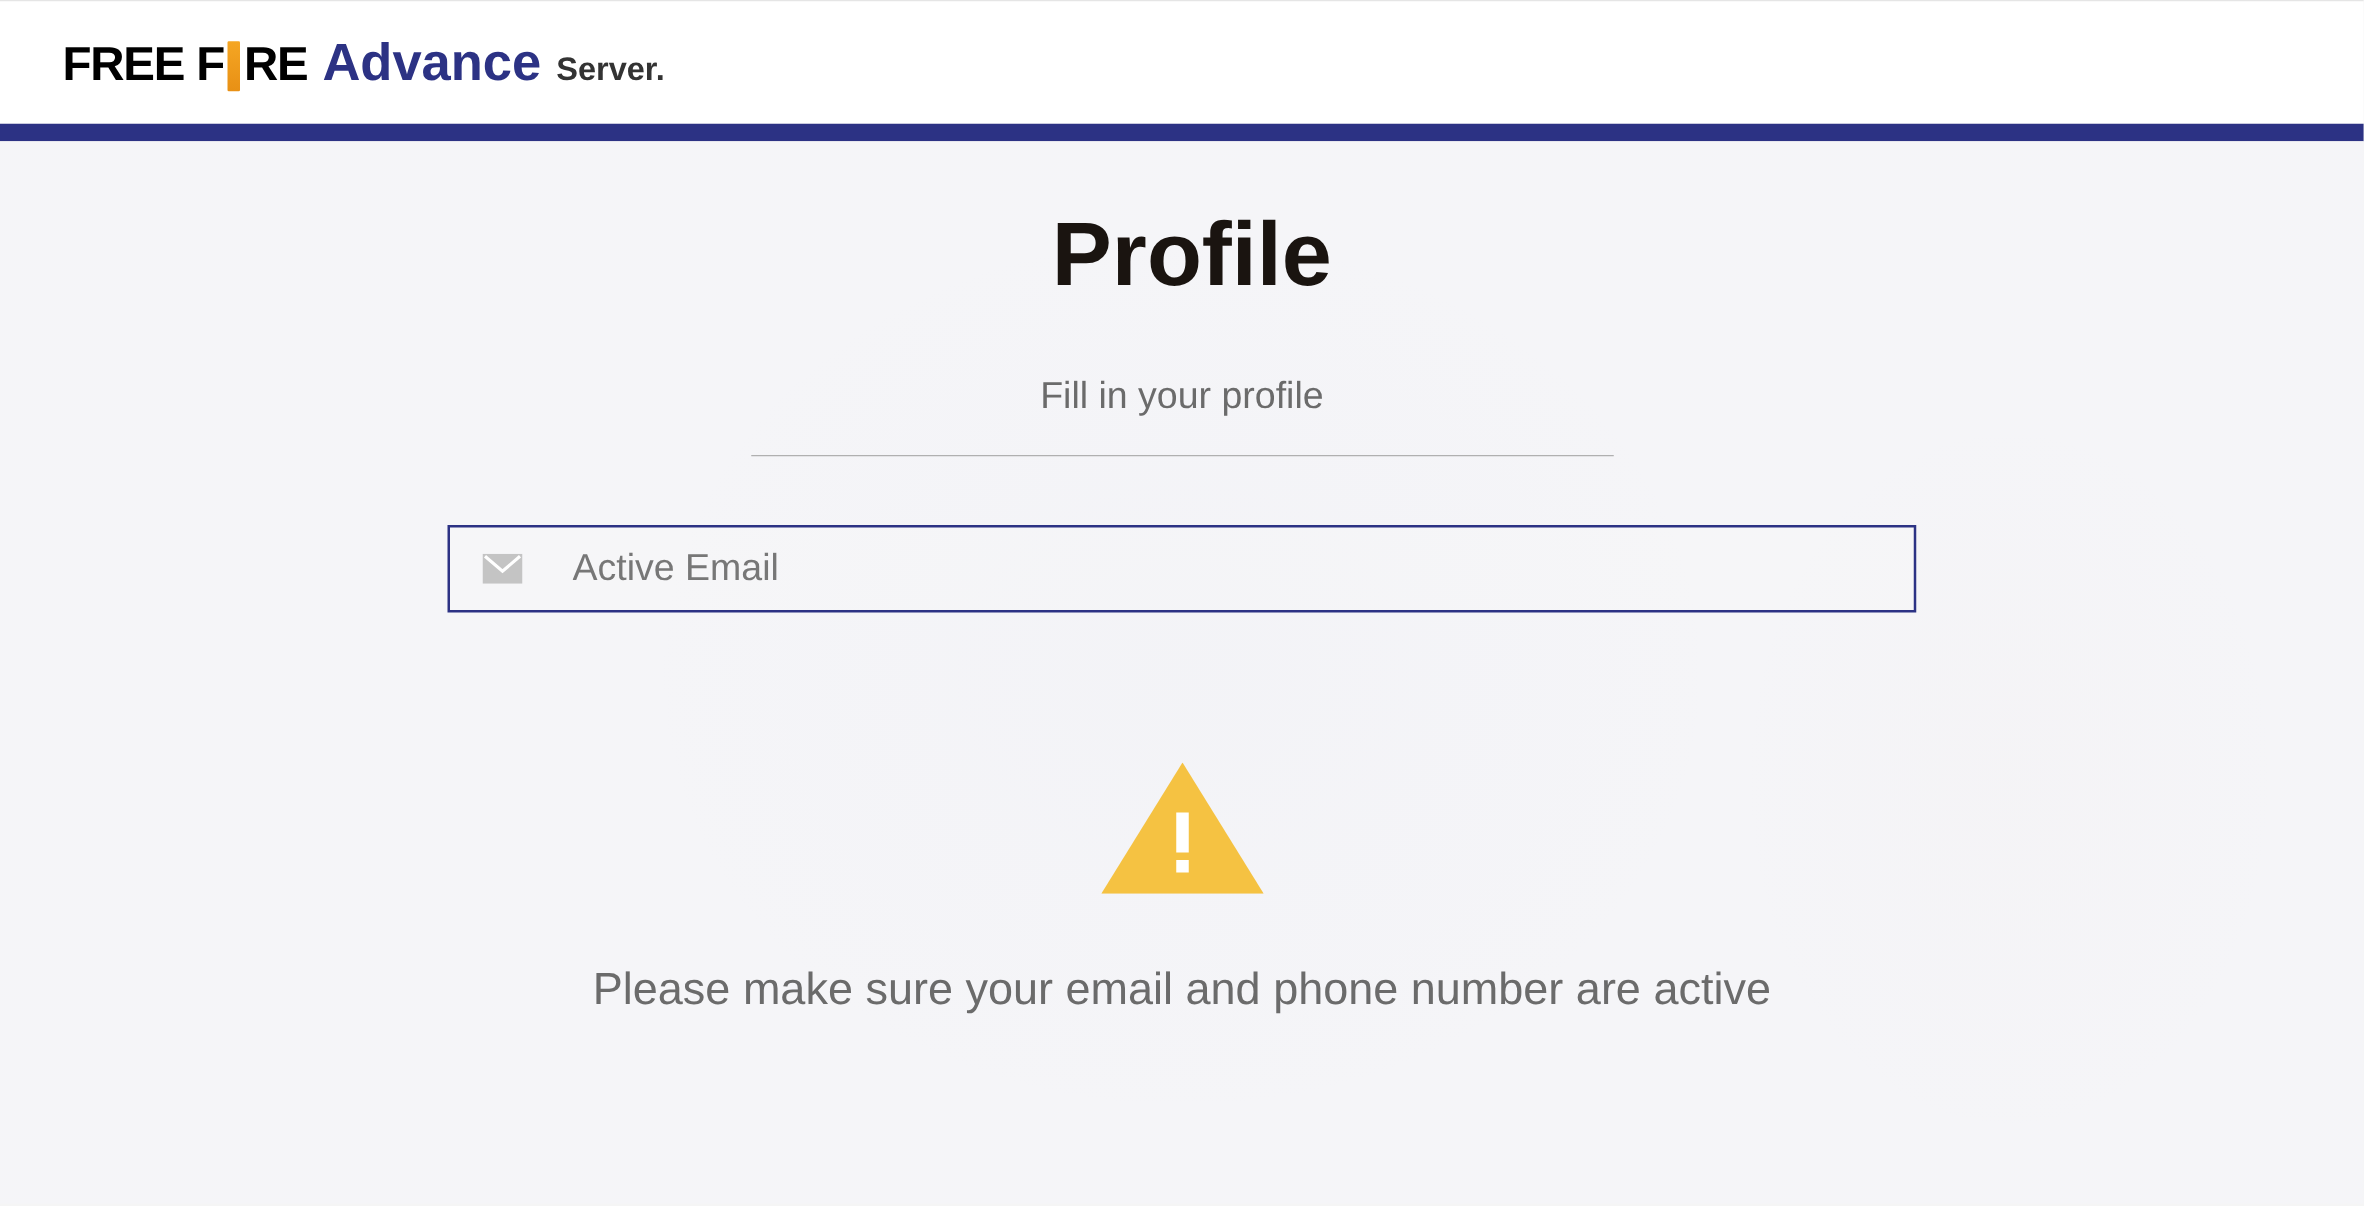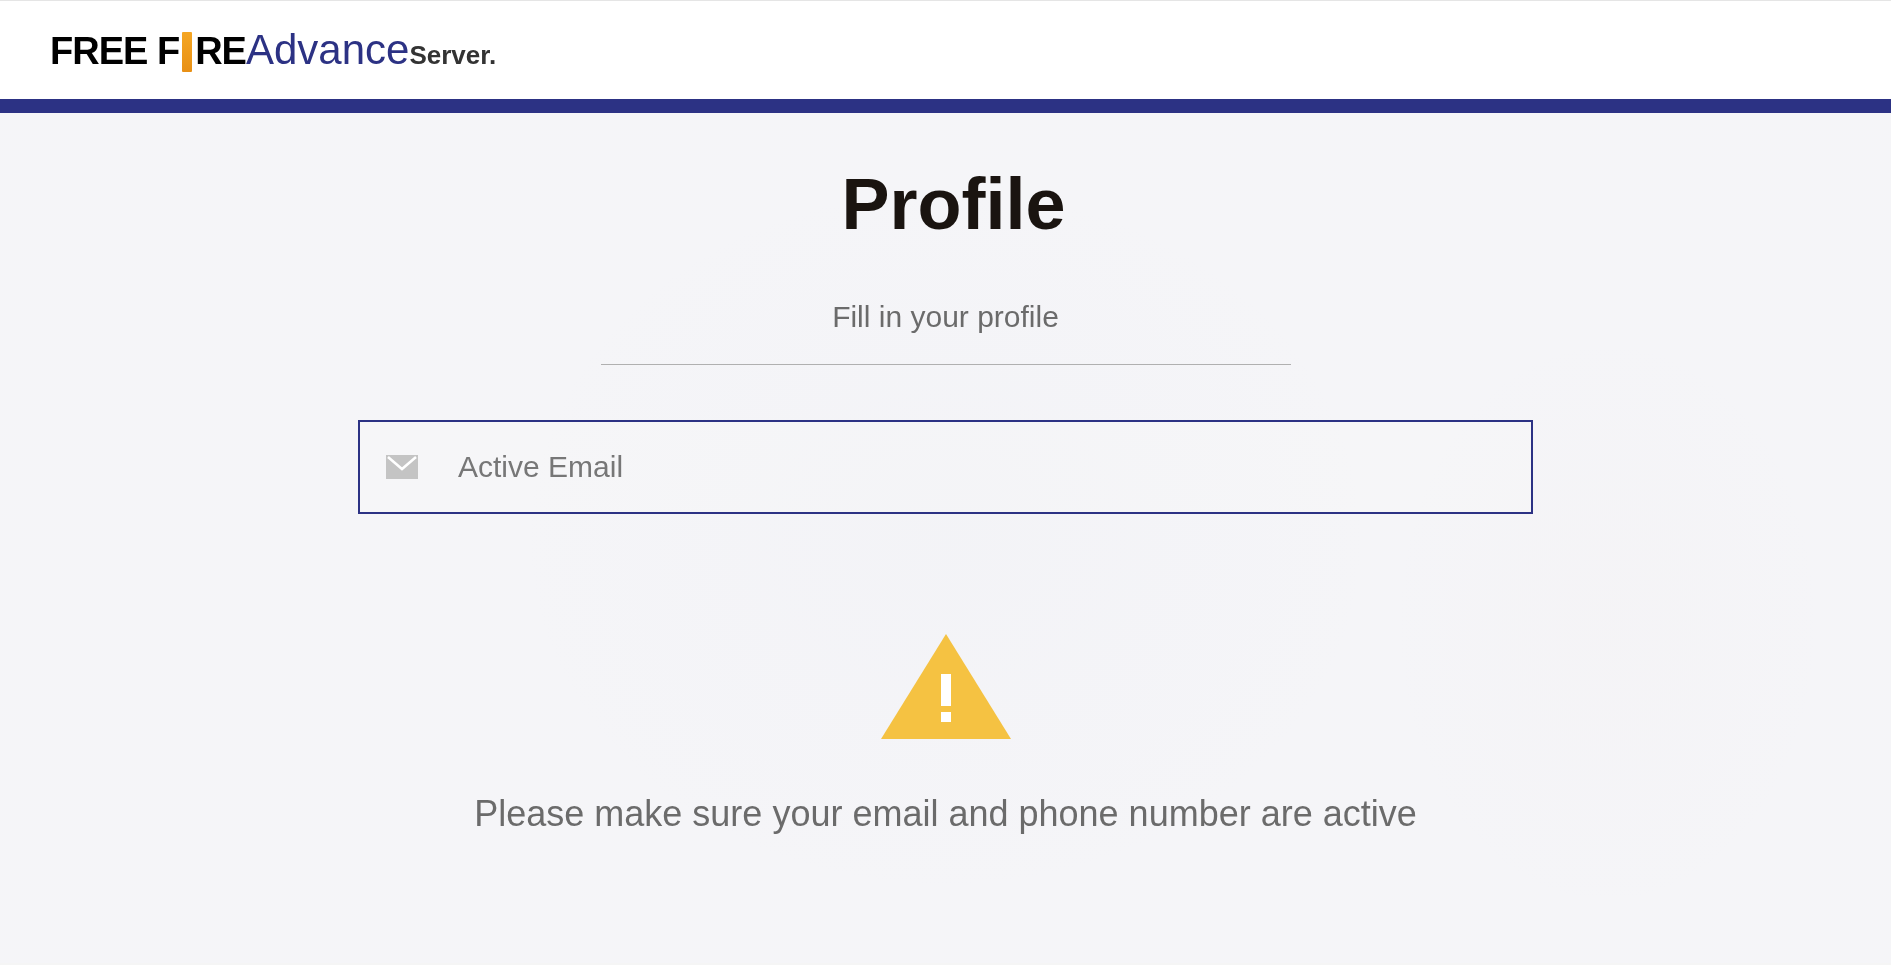--- a/index.html
+++ b/index.html
@@ -20,20 +20,21 @@
       background: #ffffff;
       padding: 25px 50px;
       border-top: 1px solid #e5e5e5;
       display: flex;
       align-items: center;
     }
     
     .logo-wrapper {
       display: flex;
       align-items: baseline;
+      gap: 12px;
     }
     
     .logo-freefire {
       font-weight: 900;
       font-size: 38px;
       color: #000;
       letter-spacing: -1px;
       font-family: 'Arial Black', Arial, sans-serif;
       display: inline-flex;
       align-items: center;
@@ -46,21 +47,21 @@
       background: linear-gradient(to bottom, #f5a623 0%, #e89015 100%);
       margin: 0 3px;
       position: relative;
       vertical-align: middle;
       border-radius: 1px;
     }
     
     .logo-advance {
       font-size: 42px;
       color: #2c3284;
-      font-weight: 400;
+      font-weight: 700;
     }
     
     .logo-server {
       font-size: 26px;
       color: #333;
       font-weight: 700;
     }
     
     .top-bar {
       height: 14px;
@@ -97,21 +98,21 @@
       background: #b0b0b0;
       margin: 0 auto 55px;
     }
     
     .input-container {
       width: 1175px;
       margin: 0 auto 120px;
       border: 2px solid #2c3284;
       display: flex;
       align-items: center;
-      padding: 28px 26px;
+      padding: 16px 26px;
       background: rgba(255,255,255,0.1);
     }
     
     .email-icon {
       width: 32px;
       height: 24px;
       flex-shrink: 0;
       margin-right: 40px;
     }
     

